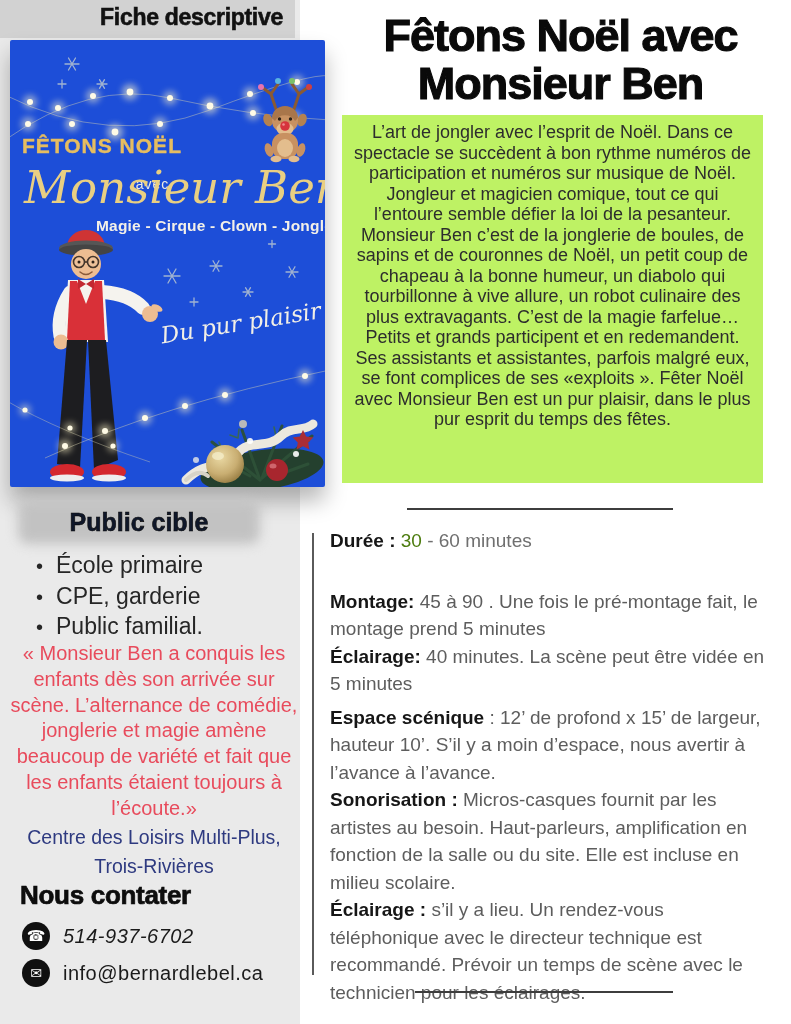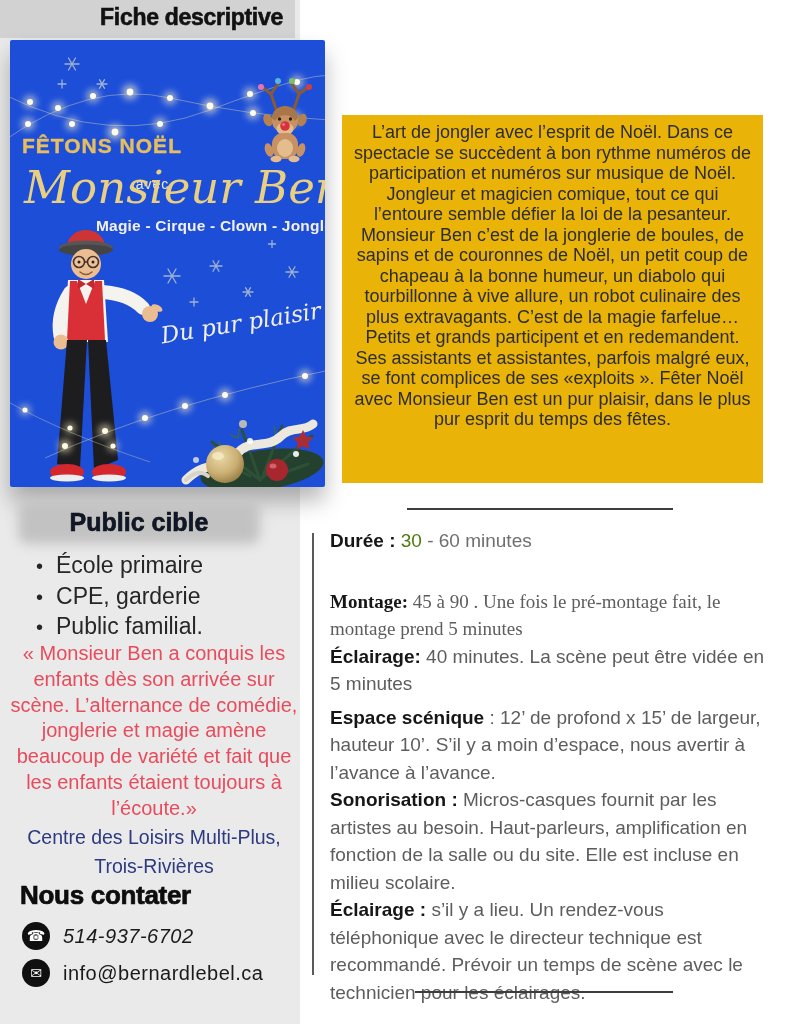--- a/index.html
+++ b/index.html
@@ -26,29 +26,29 @@
   .poster-sub{position:absolute;left:86px;top:177px;width:229px;font-size:15.5px;font-weight:bold;
       color:#f3f0e8;letter-spacing:0.2px;white-space:nowrap;}
   .poster-tagline{position:absolute;left:150px;top:270px;width:160px;text-align:center;
       font-family:"DejaVu Serif",serif;font-style:italic;font-size:23px;color:#f2efe6;
       transform:rotate(-9deg);white-space:nowrap;}
 
   
   .main-title{position:absolute;left:330px;top:12px;width:461px;text-align:center;
       font-size:45px;line-height:48px;font-weight:bold;color:#0a0a0a;
       -webkit-text-stroke:1.1px #0a0a0a;letter-spacing:-1px;}
-  .desc-box{position:absolute;left:342px;top:115px;width:421px;height:368px;background:#eab308;}
+  .desc-box{position:absolute;left:342px;top:115px;width:421px;height:368px;background:#bef264;}
   .desc-text{position:absolute;left:8px;top:7px;width:405px;font-size:18px;line-height:20.5px;
       color:#2d2d2d;text-align:center;}
   .rule-top{position:absolute;left:407px;top:508px;width:266px;height:2px;background:#3d3d3d;}
   .rule-bottom{position:absolute;left:415px;top:991px;width:258px;height:2px;background:#3d3d3d;}
   .vline{position:absolute;left:312px;top:533px;width:2px;height:442px;background:#5a5a5a;}
   .details{position:absolute;left:330px;top:527px;width:442px;font-size:19px;line-height:27.5px;color:#5d5d5d;}
   .details p{margin:0;}
-  .details .gap1{margin-top:33px;font-family:Liberation Serif, serif;}
+  .details .gap1{margin-top:33px;}
   .details .gap2{margin-top:6px;}
   .d-label{font-weight:bold;color:#161616;}
   .d-strong{color:#4d7c0f;}
   .d-light{color:#6f6f6f;}
 
   
   .pc-band-bg{position:absolute;left:18px;top:500px;width:242px;height:44px;background:#c2c2c2;
       border-radius:10px;filter:blur(6px);}
   .pc-title{position:absolute;left:18px;top:500px;width:242px;line-height:44px;text-align:center;
       font-size:25px;font-weight:bold;color:#0f172a;-webkit-text-stroke:0.6px #0c0c0c;}
@@ -280,20 +280,24 @@
       </g>
     </svg>
 
     <div class="poster-heading">FÊTONS NOËL</div>
     <div class="poster-avec">avec</div>
     <div class="poster-name">Monsieur Ben</div>
     <div class="poster-sub">Magie - Cirque - Clown - Jonglerie</div>
     <div class="poster-tagline">Du pur plaisir !</div>
   </div>
 
+  <div class="main-title">
+    <div>Fêtons Noël avec</div>
+    <div>Monsieur Ben</div>
+  </div>
 
   <div class="desc-box">
     <div class="desc-text">L’art de jongler avec l’esprit de Noël. Dans ce spectacle se succèdent à bon rythme numéros de participation et numéros sur musique de Noël. Jongleur et magicien comique, tout ce qui l’entoure semble défier la loi de la pesanteur. Monsieur Ben c’est de la jonglerie de boules, de sapins et de couronnes de Noël, un petit coup de chapeau à la bonne humeur, un diabolo qui tourbillonne à vive allure, un robot culinaire des plus extravagants. C’est de la magie farfelue… Petits et grands participent et en redemandent. Ses assistants et assistantes, parfois malgré eux, se font complices de ses «exploits ». Fêter Noël avec Monsieur Ben est un pur plaisir, dans le plus pur esprit du temps des fêtes.</div>
   </div>
 
   <div class="rule-top"></div>
   <div class="vline"></div>
 
   <div class="details">
     <p><span class="d-label">Durée :</span> <span class="d-strong">30</span> <span class="d-light">- 60 minutes</span></p>

